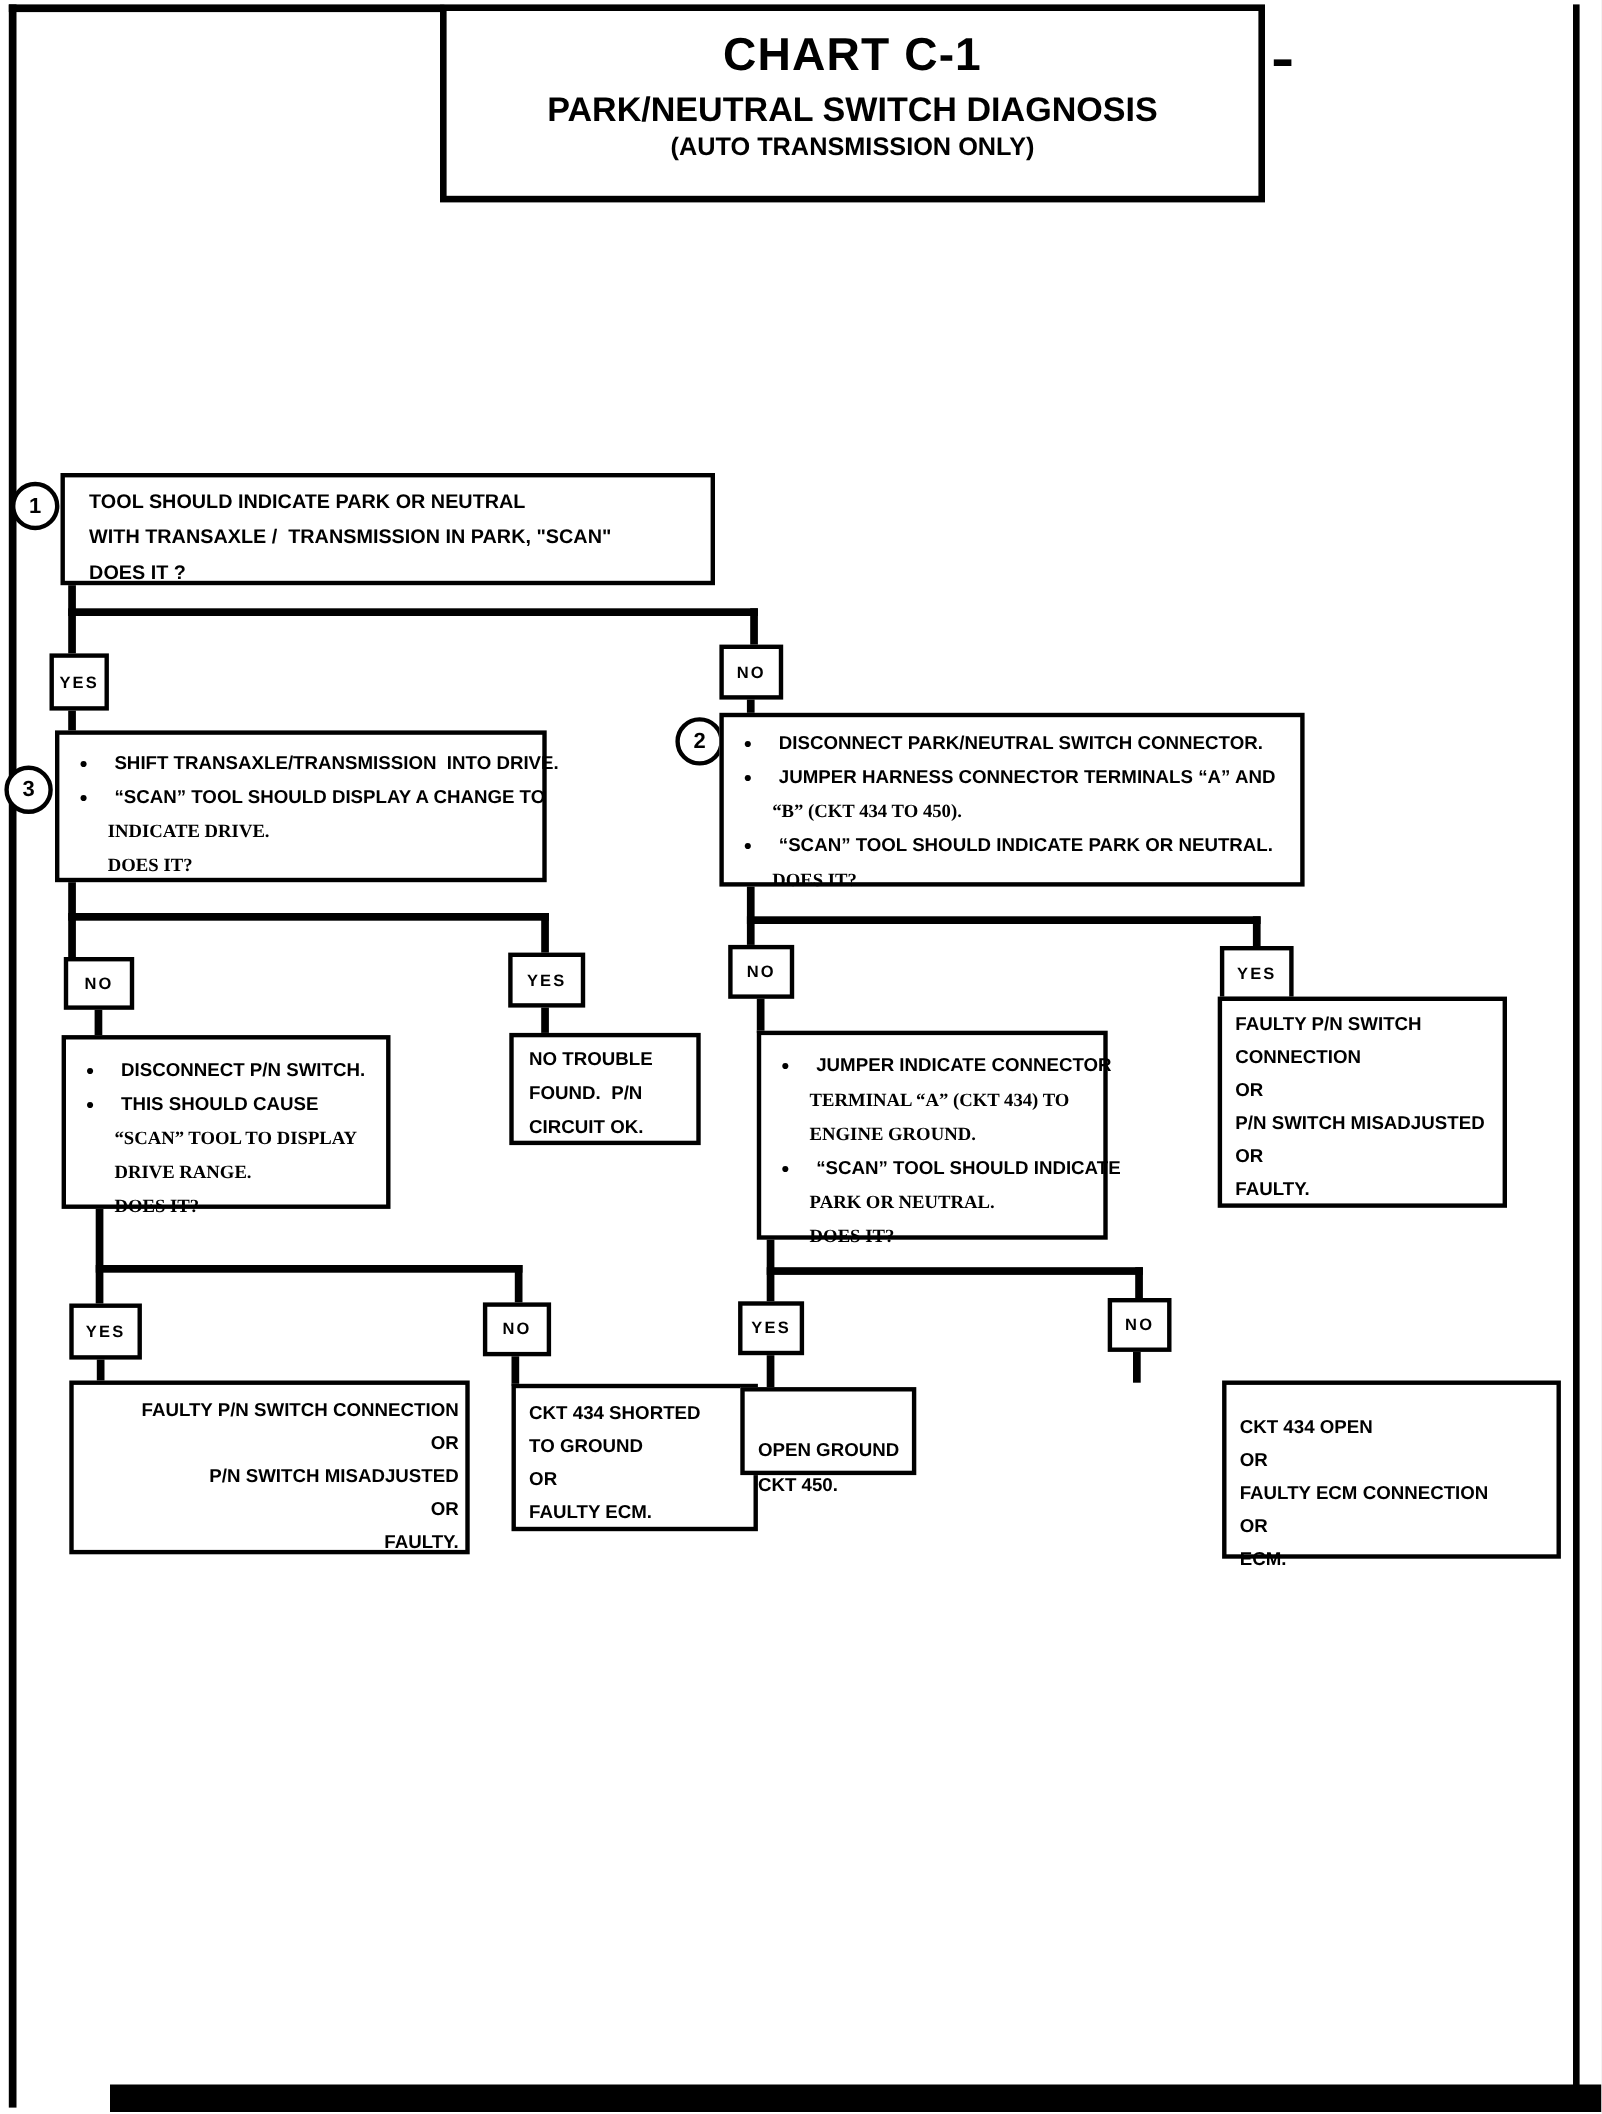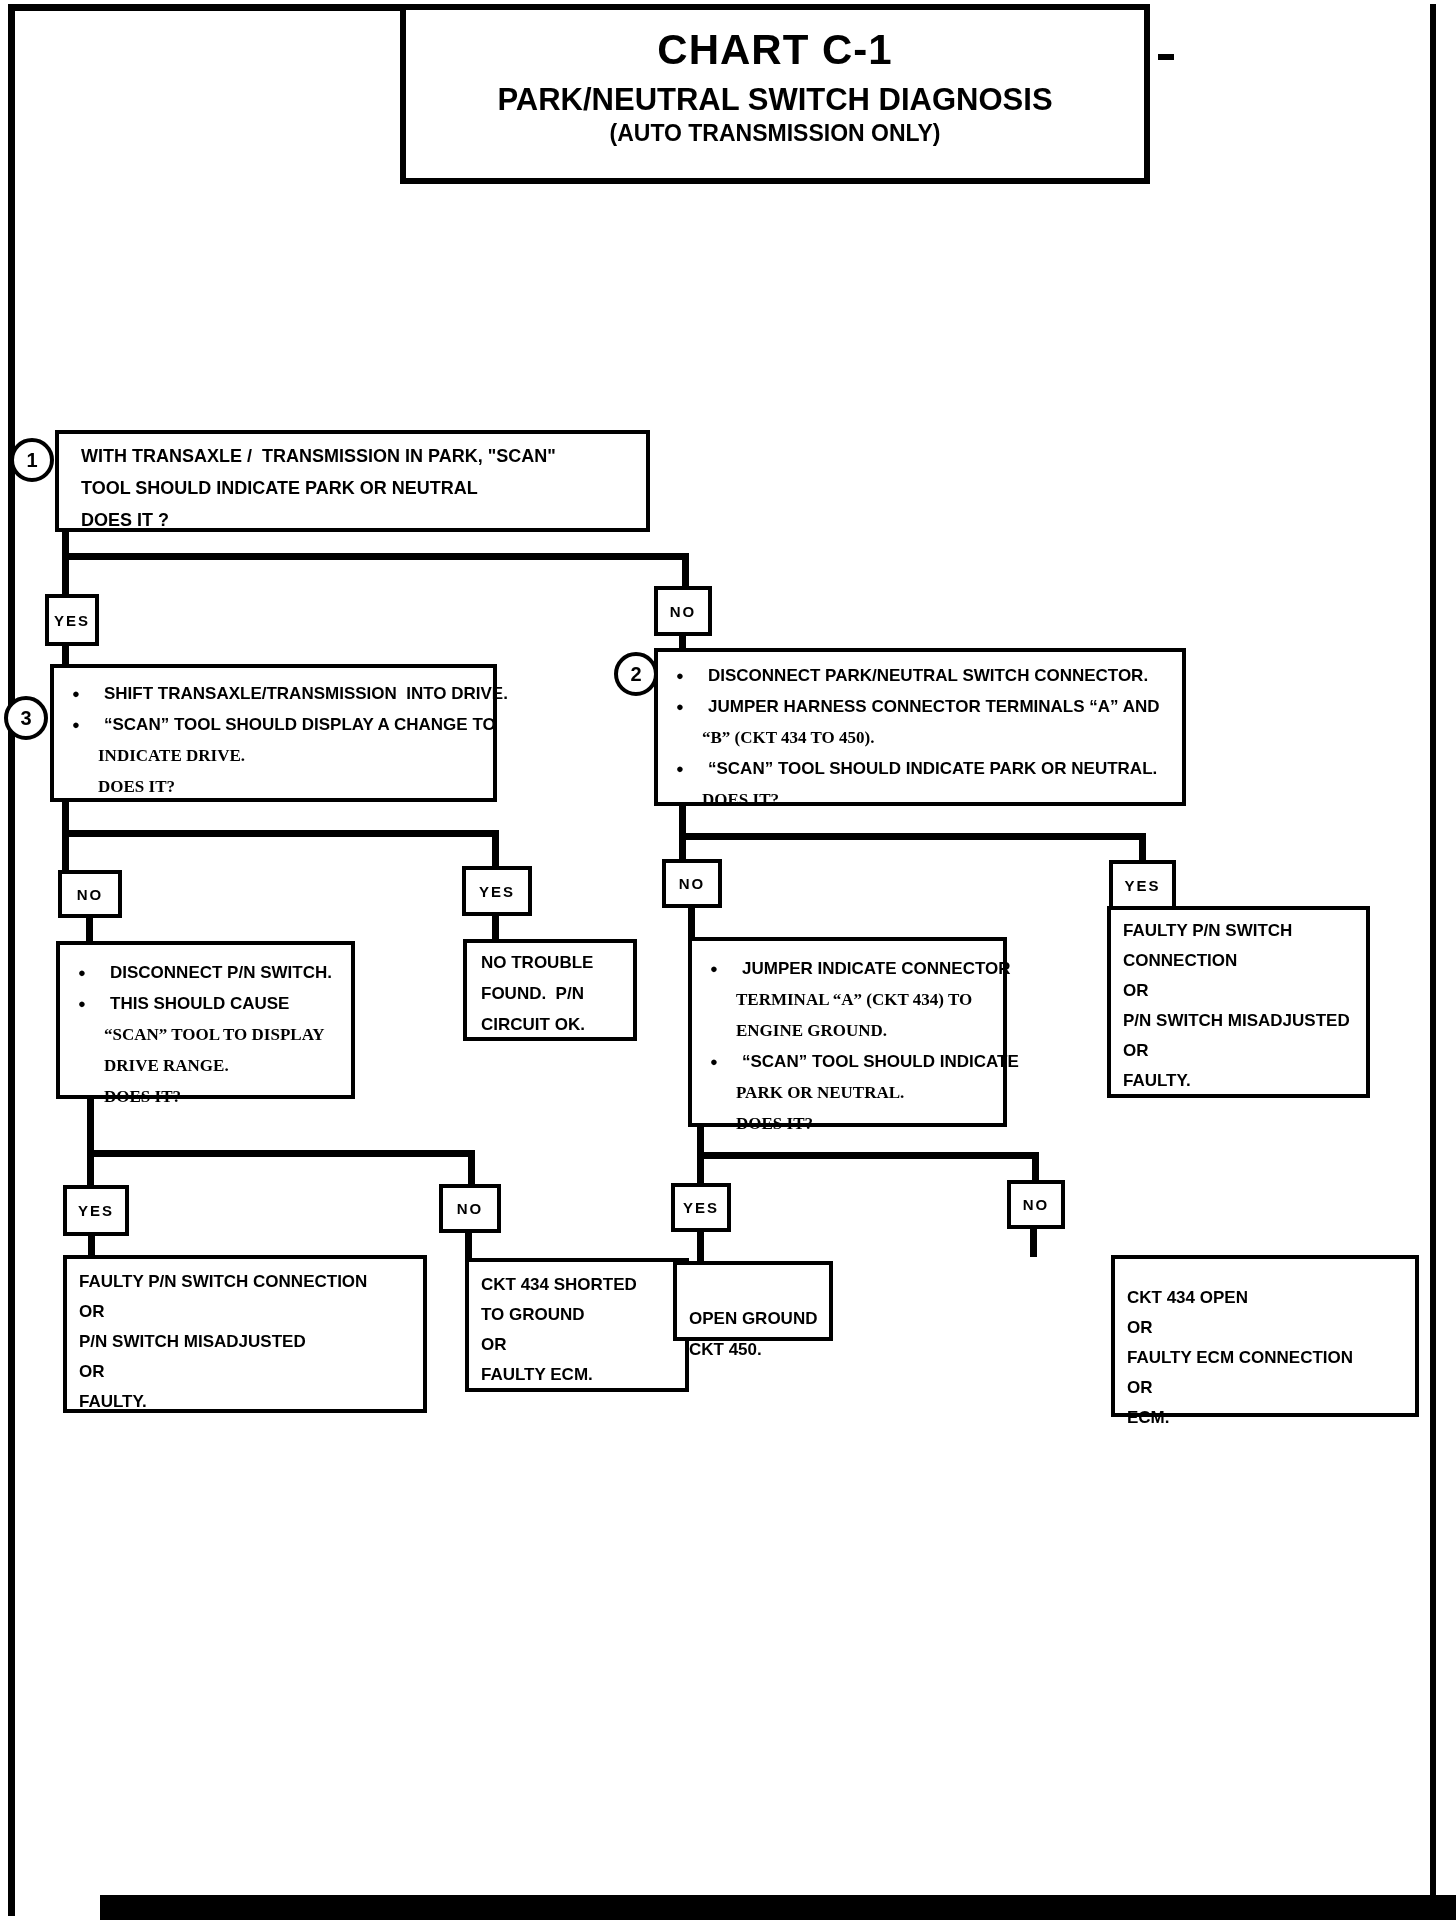--- a/index.html
+++ b/index.html
@@ -83,22 +83,22 @@
   </div>
   <div class="circ" style="left:4px;top:696px;">
     <span>3</span>
   </div>
   <div class="circ" style="left:614px;top:652px;">
     <span>2</span>
   </div>
 
   <div class="node" style="left:55px;top:430px;width:595px;height:102px;font-size:18px;line-height:32px;">
     <div style="padding:6px 6px 0 22px;">
+      <div class="tline">TOOL SHOULD INDICATE PARK OR NEUTRAL</div>
       <div class="tline">WITH TRANSAXLE /  TRANSMISSION IN PARK, "SCAN"</div>
-      <div class="tline">TOOL SHOULD INDICATE PARK OR NEUTRAL</div>
       <div class="tline">DOES IT ?</div>
     </div>
   </div>
 
   <div class="dec" style="left:45px;top:594px;width:54px;height:52px;">
     <span>YES</span>
   </div>
   <div class="dec" style="left:654px;top:586px;width:58px;height:50px;">
     <span>NO</span>
   </div>
@@ -209,21 +209,21 @@
     <span>NO</span>
   </div>
   <div class="dec" style="left:671px;top:1183px;width:60px;height:49px;">
     <span>YES</span>
   </div>
   <div class="dec" style="left:1007px;top:1180px;width:58px;height:49px;">
     <span>NO</span>
   </div>
 
   <div class="node" style="left:63px;top:1255px;width:364px;height:158px;line-height:30px;">
-    <div class="pad" style="padding-top:8px;">
+    <div class="pad" style="padding-top:8px;text-align:right;">
       <div class="tline">FAULTY P/N SWITCH CONNECTION</div>
       <div class="tline">OR</div>
       <div class="tline">P/N SWITCH MISADJUSTED</div>
       <div class="tline">OR</div>
       <div class="tline">FAULTY.</div>
     </div>
   </div>
 
   <div class="node" style="left:437px;top:1258px;width:224px;height:134px;line-height:30px;margin-left:28px;">
     <div class="pad" style="padding-top:8px;">

